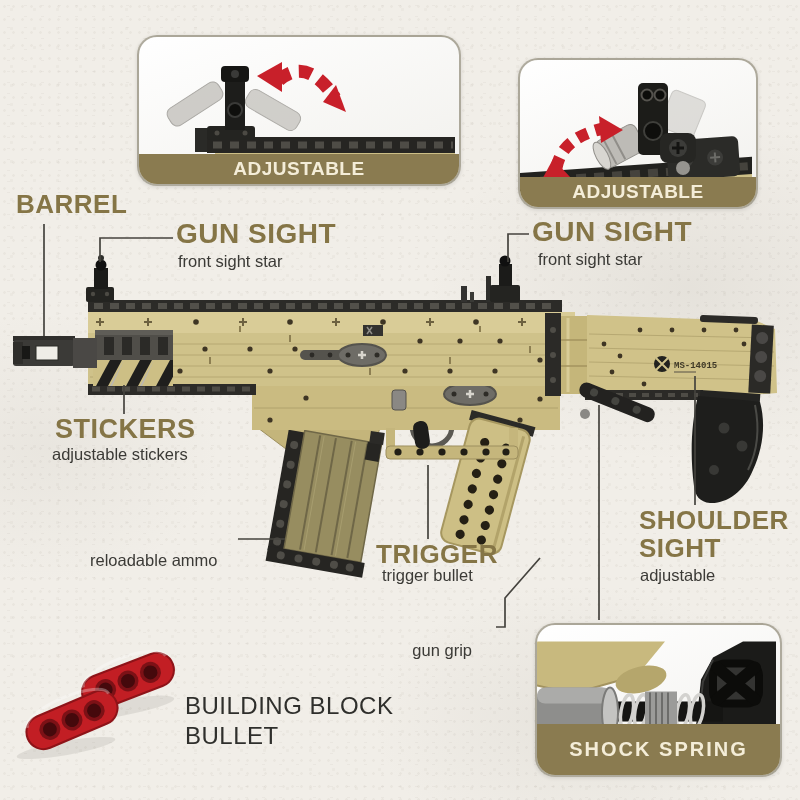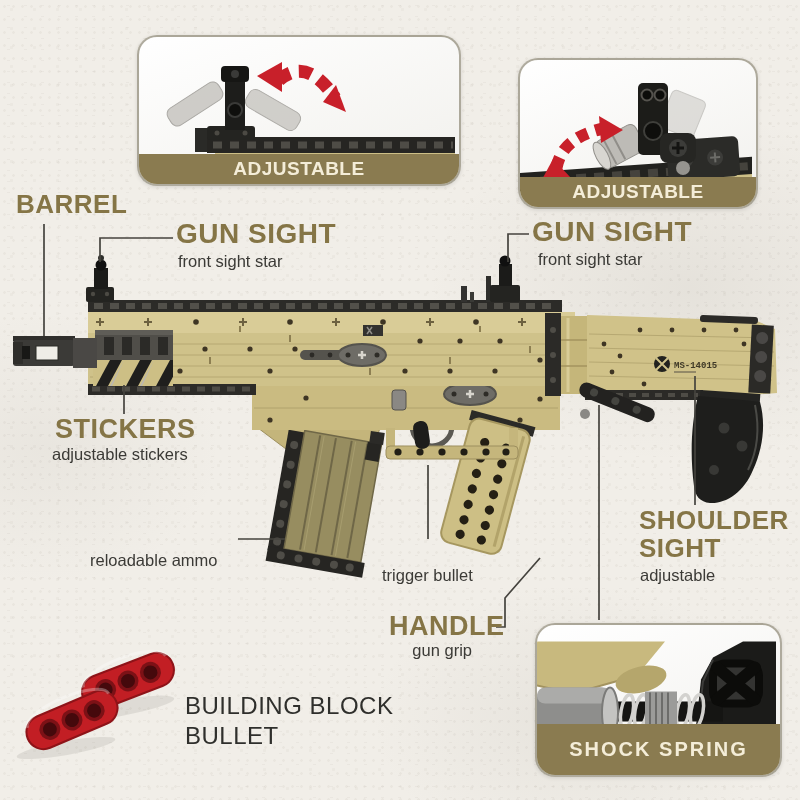--- a/index.html
+++ b/index.html
@@ -437,23 +437,23 @@
   <div class="callout-sub" style="left:178px;top:252px">front sight star</div>
 
   <div class="callout-title" style="left:532px;top:217px;font-size:28px">GUN SIGHT</div>
   <div class="callout-sub" style="left:538px;top:250px">front sight star</div>
 
   <div class="callout-title" style="left:55px;top:415px;font-size:27px">STICKERS</div>
   <div class="callout-sub" style="left:52px;top:445px">adjustable stickers</div>
 
   <div class="callout-sub" style="left:90px;top:551px">reloadable ammo</div>
 
+  <div class="callout-title" style="left:376px;top:540px;font-size:26px">TRIGGER</div>
   <div class="callout-sub" style="left:382px;top:566px">trigger bullet</div>
 
-  <div class="callout-title" style="left:389px;top:612px;font-size:27px">HANDLE</div>
   <div class="callout-sub" style="left:367px;top:641px;width:105px;text-align:right">gun grip</div>
 
   <div>
     <div class="callout-title" style="left:639px;top:506px;font-size:26px">SHOULDER</div>
     <div class="callout-title" style="left:639px;top:534px;font-size:26px">SIGHT</div>
     <div class="callout-sub" style="left:640px;top:566px">adjustable</div>
   </div>
 
   <div>
     <div class="dark-title" style="left:185px;top:690px">BUILDING BLOCK</div>

